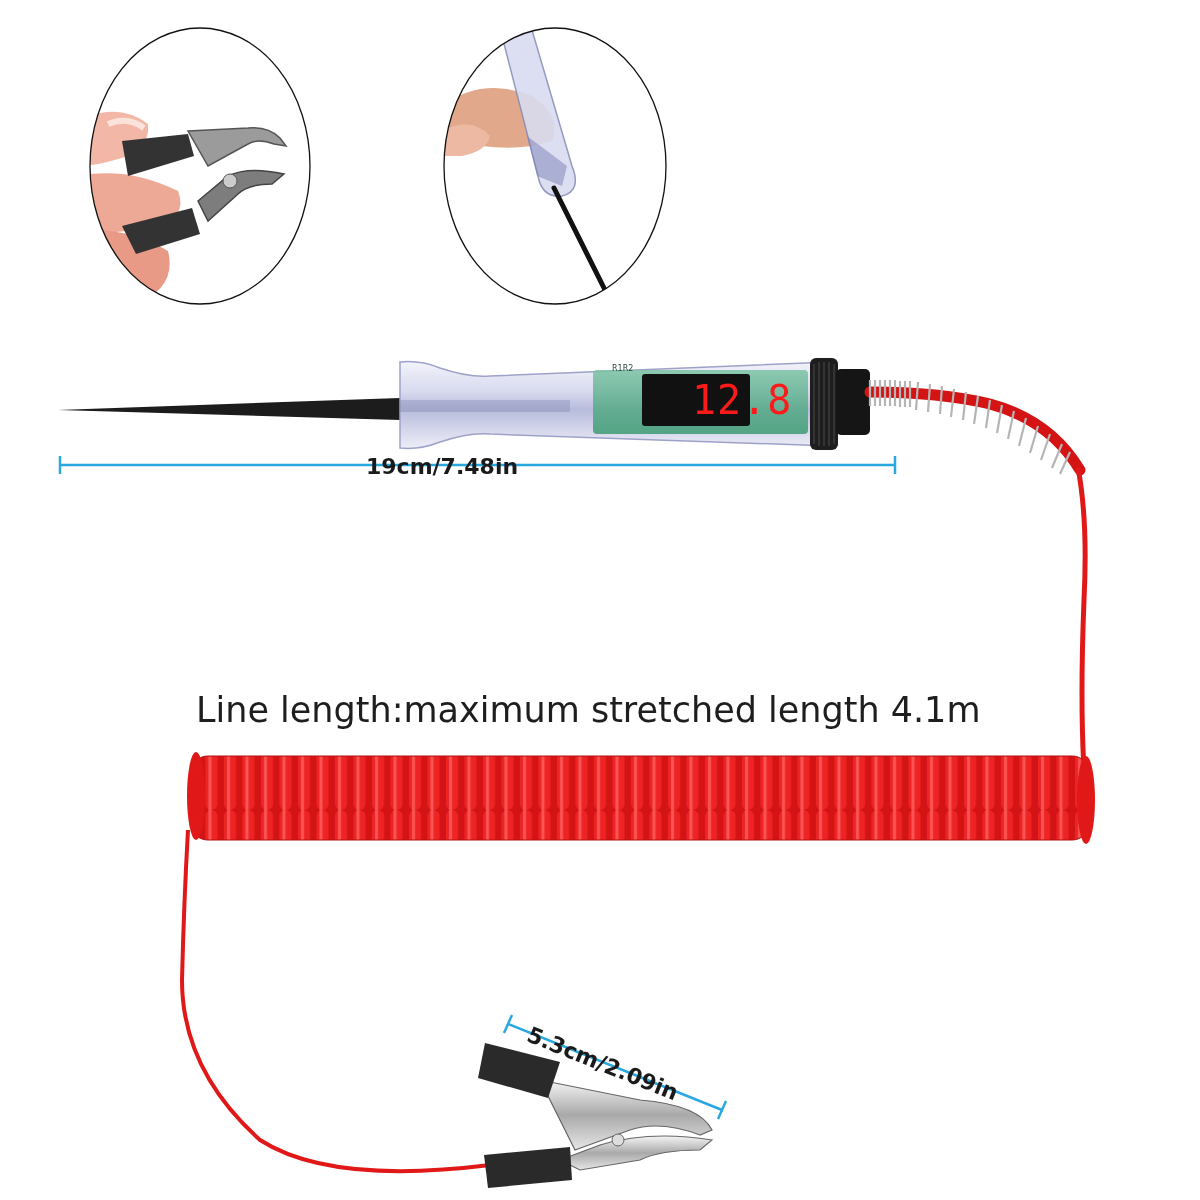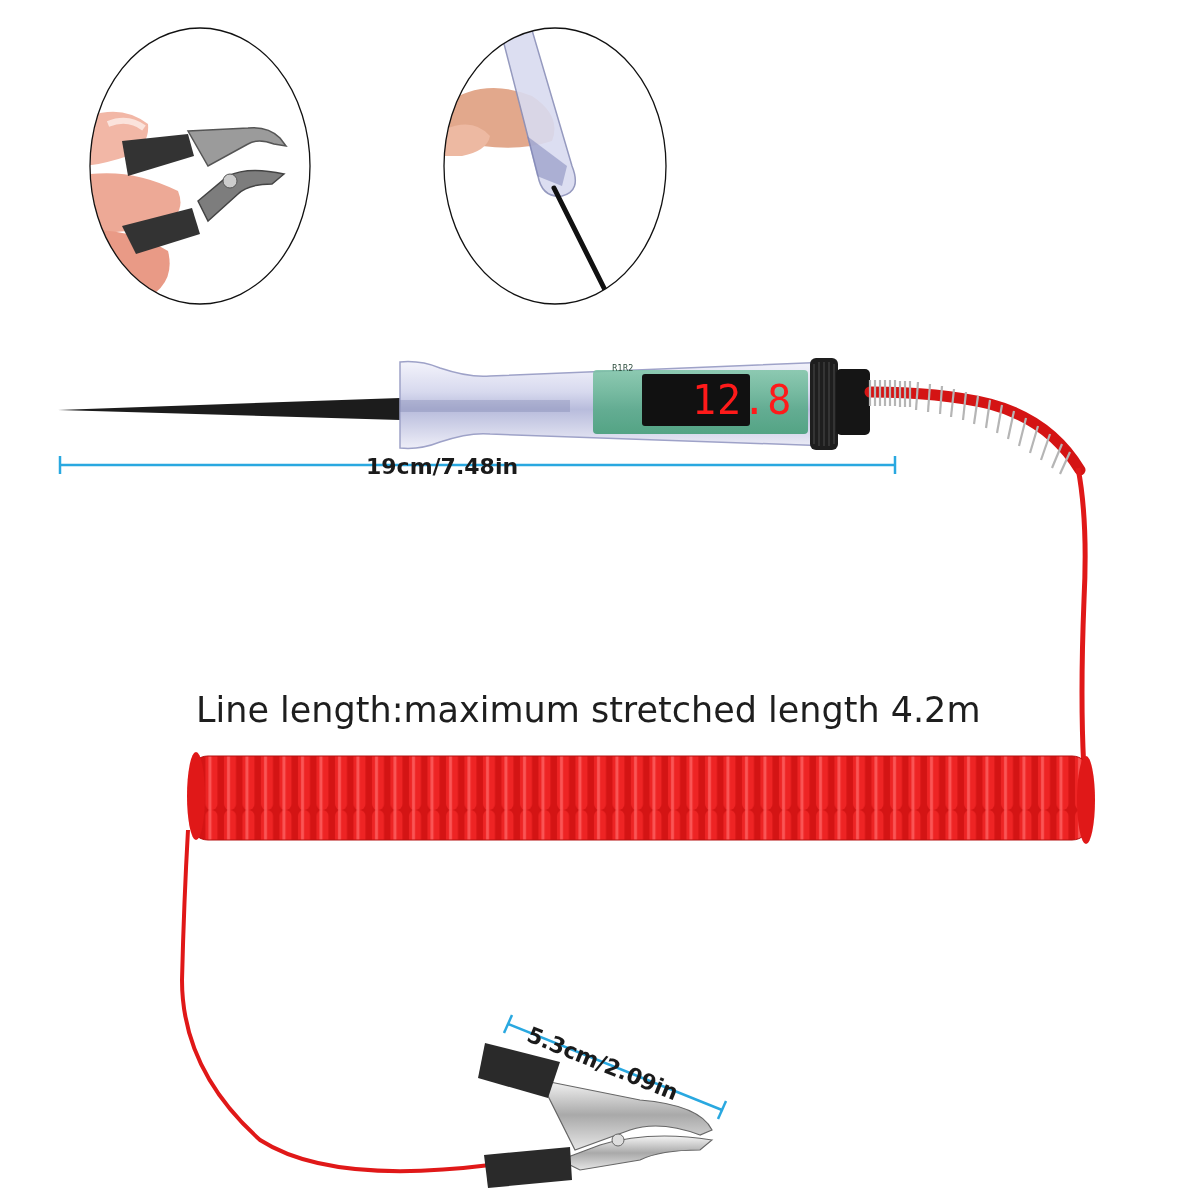--- a/index.html
+++ b/index.html
@@ -161,15 +161,15 @@
   </g>
 </svg>
 
 <div class="abs" style="left:648px;top:376px;width:96px;height:48px;text-align:center;margin-left:44px;">
   <span style="font-family:'DejaVu Sans Mono',monospace;font-size:40px;line-height:48px;color:#ff1a1a;letter-spacing:1px;">12.8</span>
 </div>
 <div class="abs" style="left:612px;top:364px;font-size:8px;color:#2a4a3a;font-family:'DejaVu Sans',sans-serif;">R1R2</div>
 
 <div class="dim-label" style="left:366px;top:454px;font-size:22px;">19cm/7.48in</div>
 
-<div class="caption" style="left:196px;top:690px;font-size:35px;">Line length:maximum stretched length 4.2m</div>
+<div class="caption" style="left:196px;top:690px;font-size:35px;">Line length:maximum stretched length 4.1m</div>
 
 <div class="dim-label" style="left:533px;top:1022px;font-size:22px;transform:rotate(22deg);transform-origin:left top;">5.3cm/2.09in</div>
 
 </body></html>

